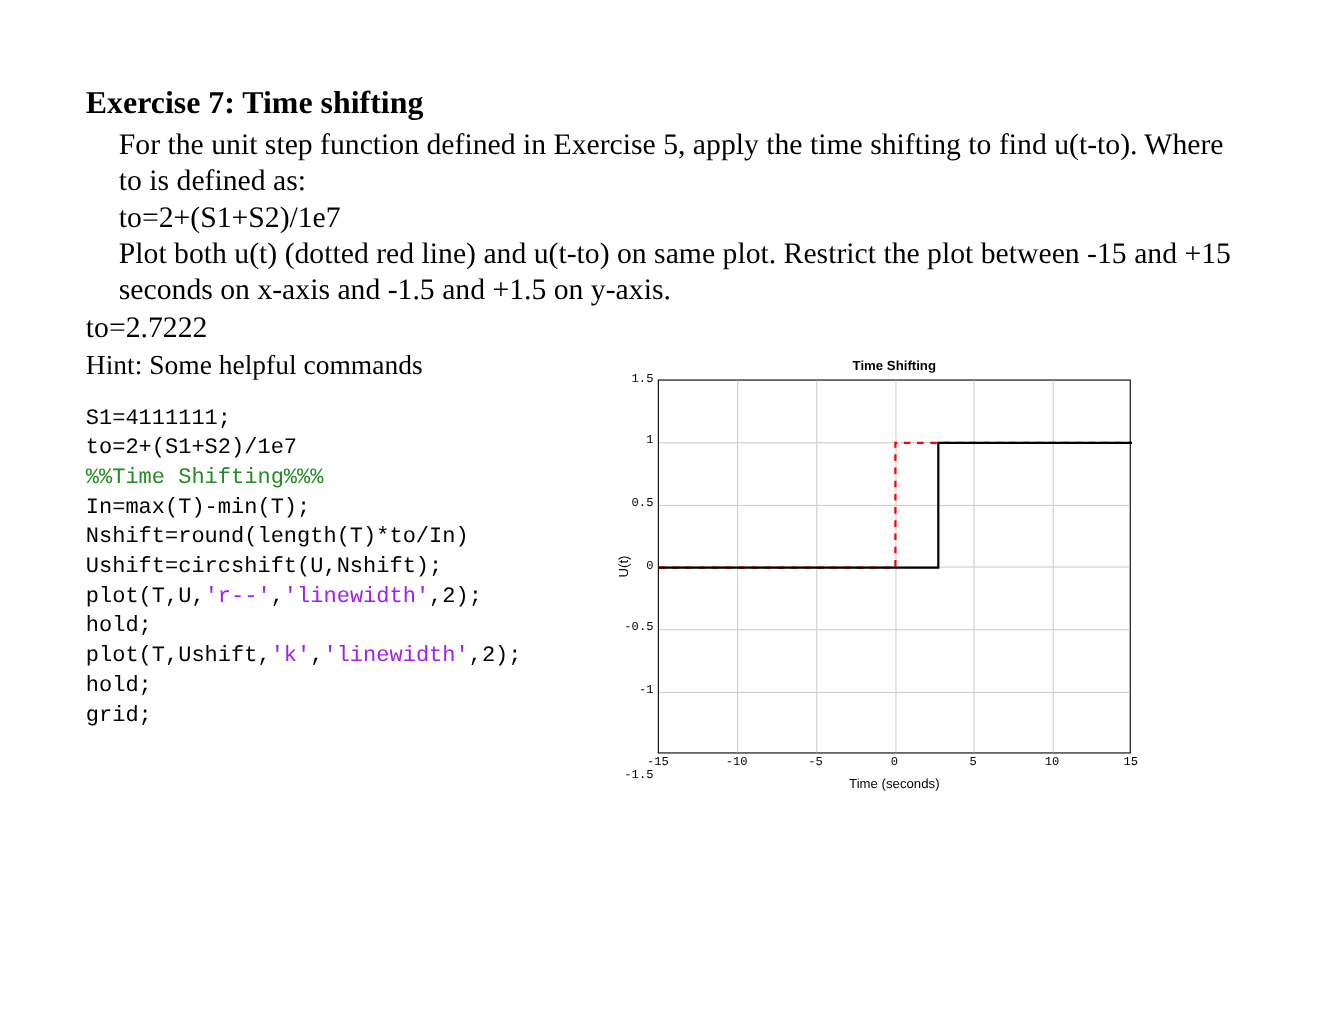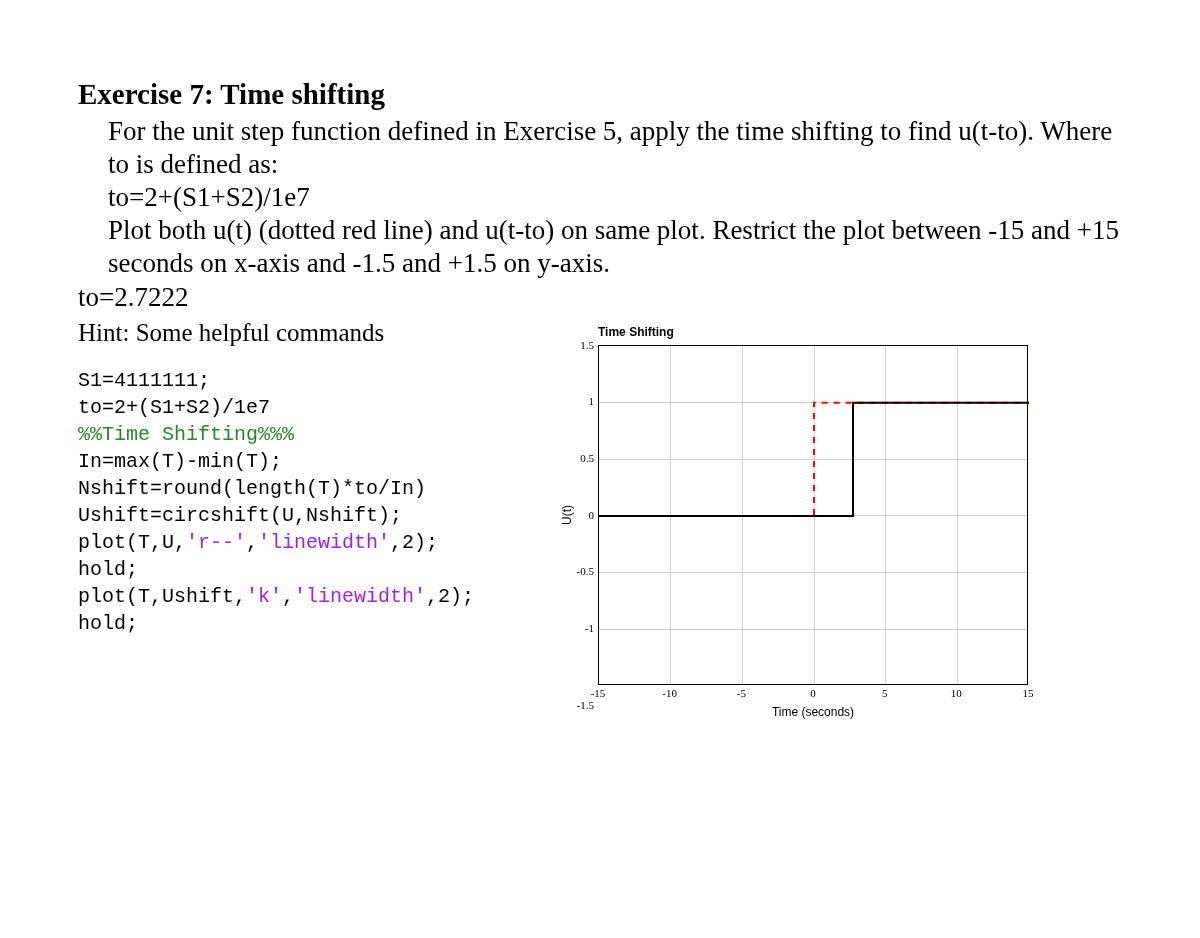--- a/index.html
+++ b/index.html
@@ -57,20 +57,21 @@
       position: relative;
       width: 490px;
       height: 400px;
       margin-left: 20px;
     }
     .chart-title {
       position: absolute;
       top: 0px;
       left: 56px;
       width: 430px;
+      text-align: center;
       font-family: Arial, Helvetica, sans-serif;
       font-size: 12px;
       font-weight: bold;
     }
     .plot-area {
       position: absolute;
       top: 20px;
       left: 56px;
       width: 430px;
       height: 340px;
@@ -78,21 +79,21 @@
       background: #fff;
     }
     .grid-v, .grid-h {
       position: absolute;
       background: #cfcfcf;
     }
     .grid-v { top: 0; width: 1px; height: 100%; }
     .grid-h { left: 0; height: 1px; width: 100%; }
     .ytick, .xtick {
       position: absolute;
-      font-family: Liberation Serif, serif;
+      font-family: Liberation Mono, monospace;
       font-size: 11px;
       color: #000;
     }
     .ytick {
       right: calc(100% - 56px + 4px);
       transform: translateY(-50%);
       text-align: right;
     }
     .xtick {
       top: 362px;
@@ -154,20 +155,21 @@
     <div>Nshift=round(length(T)*to/In)</div>
     <div>Ushift=circshift(U,Nshift);</div>
     <div>
       <span>plot(T,U,</span><span class="string">'r--'</span><span>,</span><span class="string">'linewidth'</span><span>,2);</span>
     </div>
     <div>hold;</div>
     <div>
       <span>plot(T,Ushift,</span><span class="string">'k'</span><span>,</span><span class="string">'linewidth'</span><span>,2);</span>
     </div>
     <div>hold;</div>
+    <div>grid;</div>
   </div>
 
   <div class="chart-col">
     <div class="chart">
       <div class="chart-title">Time Shifting</div>
       <div class="plot-area">
 
         <div class="grid-v" style="left: 71.1667px;"></div>
           <div class="grid-v" style="left: 142.833px;"></div>
           <div class="grid-v" style="left: 214.5px;"></div>

